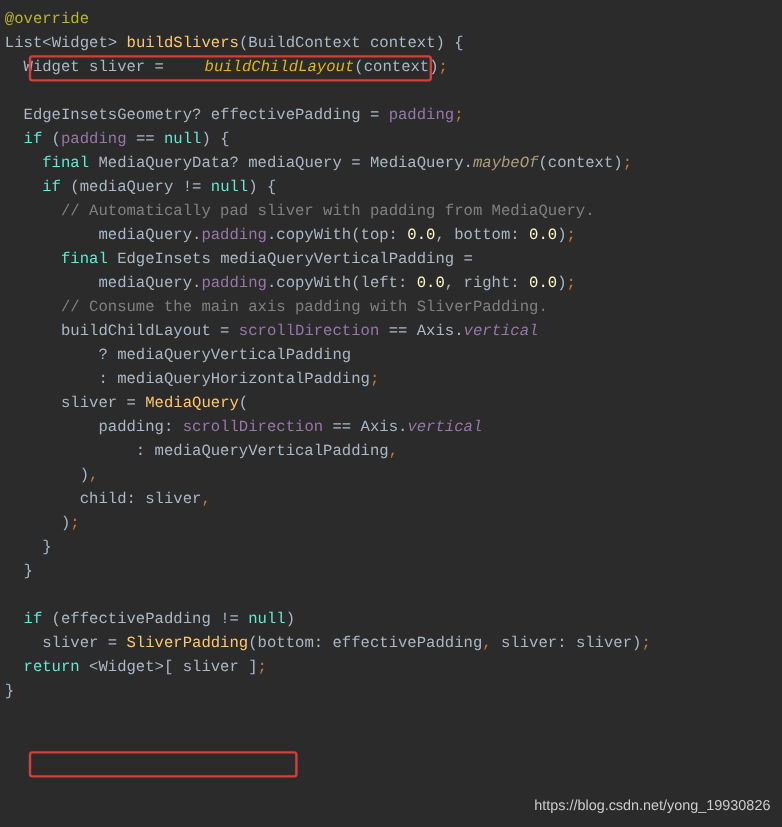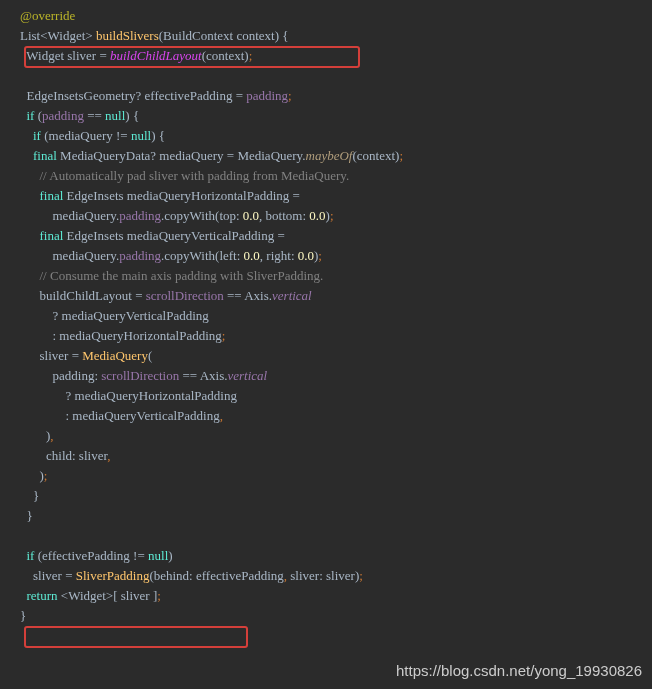--- a/index.html
+++ b/index.html
@@ -10,83 +10,80 @@
     line-height: 20px;
     color: #a9b7c6;
     padding: 6px 0;
     width: 652px;
     height: 689px;
     overflow: hidden;
     position: relative;
   }
   .line {
     white-space: pre;
-    padding-left: 20px;
+    padding-left: 4px;
     position: relative;
-    font-family: Liberation Serif, serif;
   }
   .hl-box {
     position: absolute;
     border: 2px solid #d43f3a;
     border-radius: 3px;
     pointer-events: none;
     z-index: 5;
   }
   .annot { color: #bbb529; }
   .kw { color: #5eead4; }
   .fn { color: #ffc66d; }
   .punct { color: #cc7832; }
-  .call { color: #d946ef; font-style: italic; }
+  .call { color: #eab308; font-style: italic; margin-left: 26px; }
   .cmt { color: #808080; }
   .num { color: #fef9c3; }
   .static { font-style: italic; color:#b09d7c; }
   .prop { color:#9876aa; }
   .url {
     position: absolute;
     right: 10px;
     bottom: 8px;
     color: #cccccc;
     font-family: Arial, sans-serif;
-    font-size: 15px;
+    font-size: 12px;
     z-index: 10;
   }
 </style>
 </head>
 <body>
 
 <div>
 <div class="line"><span class="annot">@override</span></div>
 <div class="line"><span>List</span><span>&lt;</span><span>Widget</span><span>&gt; </span><span class="fn">buildSlivers</span><span>(</span><span>BuildContext context</span><span>) {</span></div>
 <div class="line"><span>  Widget sliver = </span><span class="call">buildChildLayout</span><span>(context)</span><span class="punct">;</span></div>
 <div class="line"><span> </span></div>
 <div class="line"><span>  EdgeInsetsGeometry? effectivePadding = </span><span class="prop">padding</span><span class="punct">;</span></div>
 <div class="line"><span>  </span><span class="kw">if </span><span>(</span><span class="prop">padding</span><span> == </span><span class="kw">null</span><span>) {</span></div>
+<div class="line"><span>    </span><span class="kw">final </span><span>MediaQueryData? mediaQuery = MediaQuery.</span><span class="static">maybeOf</span><span>(context)</span><span class="punct">;</span></div>
 <div class="line"><span>    </span><span class="kw">if </span><span>(mediaQuery != </span><span class="kw">null</span><span>) {</span></div>
-<div class="line"><span>    </span><span class="kw">final </span><span>MediaQueryData? mediaQuery = MediaQuery.</span><span class="static">maybeOf</span><span>(context)</span><span class="punct">;</span></div>
 <div class="line"><span>      </span><span class="cmt">// Automatically pad sliver with padding from MediaQuery.</span></div>
-<div class="line"><span>      </span><span class="kw">final </span><span>EdgeInsets mediaQueryHorizontalPadding =</span></div>
 <div class="line"><span>          mediaQuery.</span><span class="prop">padding</span><span>.copyWith(top: </span><span class="num">0.0</span><span>, bottom: </span><span class="num">0.0</span><span>)</span><span class="punct">;</span></div>
 <div class="line"><span>      </span><span class="kw">final </span><span>EdgeInsets mediaQueryVerticalPadding =</span></div>
 <div class="line"><span>          mediaQuery.</span><span class="prop">padding</span><span>.copyWith(left: </span><span class="num">0.0</span><span>, right: </span><span class="num">0.0</span><span>)</span><span class="punct">;</span></div>
 <div class="line"><span>      </span><span class="cmt">// Consume the main axis padding with SliverPadding.</span></div>
 <div class="line"><span>      buildChildLayout = </span><span class="prop">scrollDirection</span><span> == Axis.</span><span class="prop static">vertical</span></div>
 <div class="line"><span>          ? mediaQueryVerticalPadding</span></div>
 <div class="line"><span>          : mediaQueryHorizontalPadding</span><span class="punct">;</span></div>
 <div class="line"><span>      sliver = </span><span class="fn">MediaQuery</span><span>(</span></div>
 <div class="line"><span>          padding: </span><span class="prop">scrollDirection</span><span> == Axis.</span><span class="prop static">vertical</span></div>
-<div class="line"><span>              ? mediaQueryHorizontalPadding</span></div>
 <div class="line"><span>              : mediaQueryVerticalPadding</span><span class="punct">,</span></div>
 <div class="line"><span>        )</span><span class="punct">,</span></div>
 <div class="line"><span>        child: sliver</span><span class="punct">,</span></div>
 <div class="line"><span>      )</span><span class="punct">;</span></div>
 <div class="line"><span>    }</span></div>
 <div class="line"><span>  }</span></div>
 <div class="line"><span> </span></div>
 <div class="line"><span>  </span><span class="kw">if </span><span>(effectivePadding != </span><span class="kw">null</span><span>)</span></div>
-<div class="line"><span>    sliver = </span><span class="fn">SliverPadding</span><span>(behind: effectivePadding</span><span class="punct">, </span><span>sliver: sliver)</span><span class="punct">;</span></div>
+<div class="line"><span>    sliver = </span><span class="fn">SliverPadding</span><span>(bottom: effectivePadding</span><span class="punct">, </span><span>sliver: sliver)</span><span class="punct">;</span></div>
 <div class="line"><span>  </span><span class="kw">return </span><span>&lt;Widget&gt;[ sliver ]</span><span class="punct">;</span></div>
 <div class="line"><span>}</span></div>
 </div>
 
 <div class="hl-box" style="left:24px; top:46px; width:336px; height:22px;"></div>
 <div class="hl-box" style="left:24px; top:626px; width:224px; height:22px;"></div>
 
 <div class="url">https://blog.csdn.net/yong_19930826</div>
 
 </body></html>

